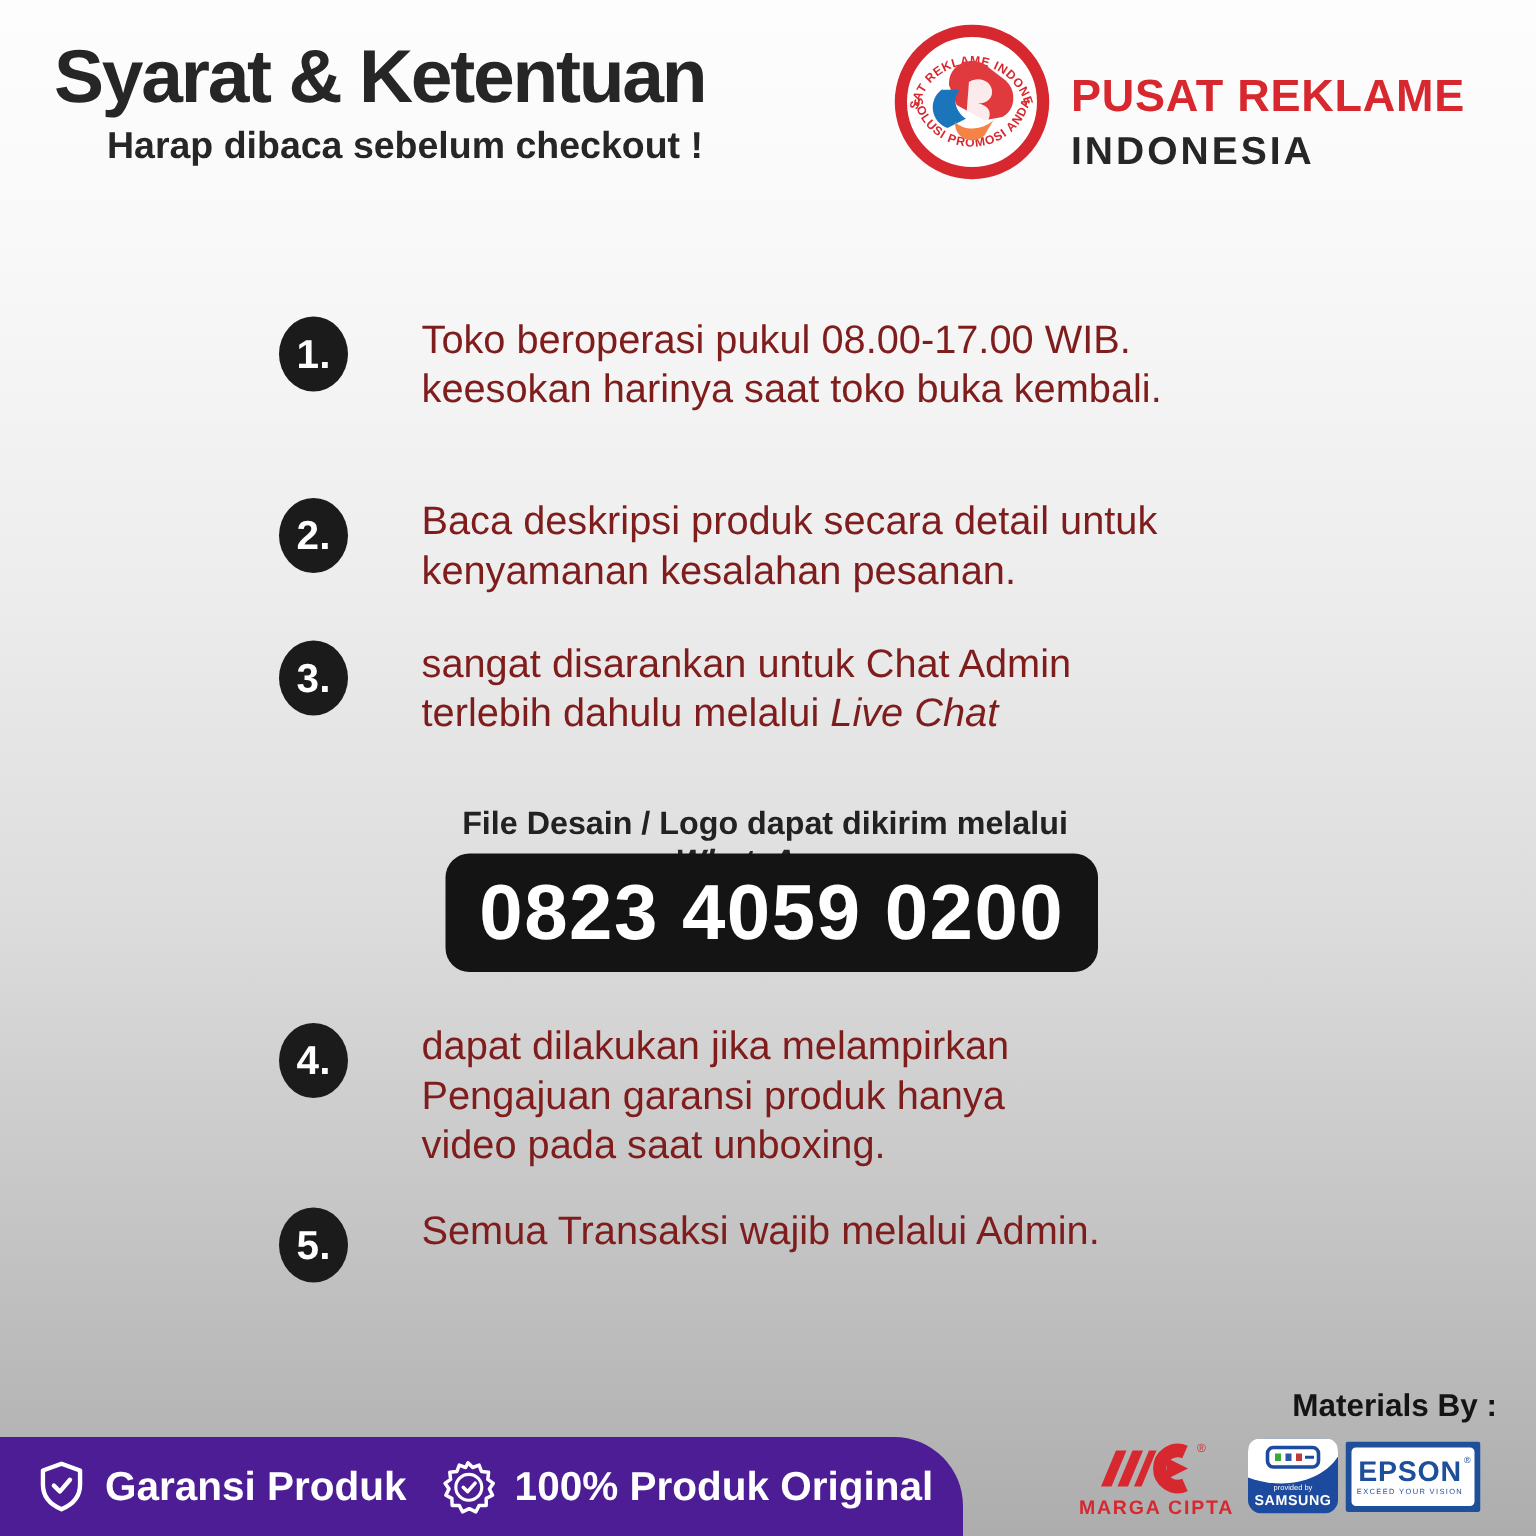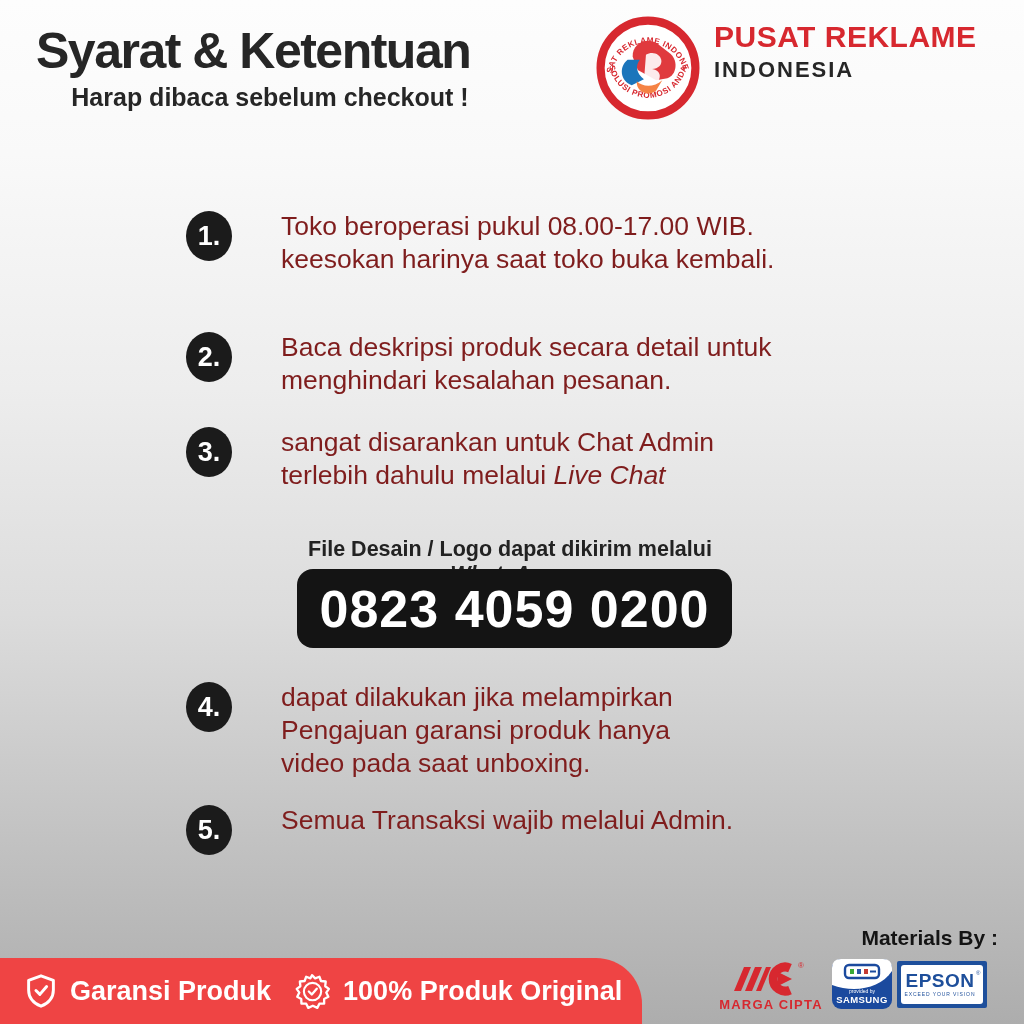--- a/index.html
+++ b/index.html
@@ -11,23 +11,23 @@
     overflow: hidden;
     color: #2d2d2d;
   }
   
   .header { position: absolute; left: 36px; top: 22px; width: 468px; }
   .title { font-size: 50px; font-weight: 800; letter-spacing: -1.5px; color: #262626; white-space: nowrap; }
   .subtitle { margin-top: 3px; font-size: 25px; font-weight: 700; color: #262626; text-align: center; }
 
   
   .brand-badge { position: absolute; left: 596px; top: 16px; width: 104px; height: 104px; }
-  .brand-text { position: absolute; left: 714px; top: 20px; }
+  .brand-text { position: absolute; left: 714px; top: 48px; }
   .brand-line1 { font-size: 30px; font-weight: 800; color: #d7282f; letter-spacing: 0.5px; white-space: nowrap; }
-  .brand-line2 { font-size: 22px; font-weight: 700; color: #262626; letter-spacing: 2px; margin-top: 3px; }
+  .brand-line2 { font-size: 26px; font-weight: 700; color: #262626; letter-spacing: 2px; margin-top: 3px; }
 
   
   .term { position: absolute; left: 186px; }
   .num-badge {
     position: absolute; left: 0; top: 1px; width: 46px; height: 50px;
     background: #1b1b1b; border-radius: 50%;
     color: #ffffff; font-size: 27px; font-weight: 800;
     display: flex; align-items: center; justify-content: center;
   }
   .term-text { margin-left: 95px; font-size: 26.5px; font-weight: 400; line-height: 33px; color: #7f1d1d; width: 660px; }
@@ -44,21 +44,21 @@
   
   .wa-label { position: absolute; left: 255px; top: 537px; width: 510px; text-align: center;
               font-size: 21.5px; font-weight: 700; color: #222222; }
   .wa-box { position: absolute; left: 297px; top: 569px; width: 435px; height: 79px;
             background: #141414; border-radius: 16px;
             display: flex; align-items: center; justify-content: center; }
   .wa-number { color: #ffffff; font-size: 52px; font-weight: 800; letter-spacing: 1px; white-space: nowrap; }
 
   
   .footer-bar { position: absolute; left: 0; top: 958px; width: 642px; height: 66px;
-                background: #ef4444; border-top-right-radius: 46px;
+                background: #4c1d95; border-top-right-radius: 46px;
                 display: flex; align-items: center; padding-left: 24px; }
   .footer-bar .label { color: #ffffff; font-size: 27px; font-weight: 700; white-space: nowrap; }
   .f-icon { flex: 0 0 auto; }
   .footer-bar .label.first { margin-left: 12px; }
   .footer-bar .f-icon.second { margin-left: 22px; }
   .footer-bar .label.secondl { margin-left: 12px; }
 
   
   .materials-label { position: absolute; right: 26px; top: 926px; font-size: 21px; font-weight: 700; color: #141414; }
   .logo-marga { position: absolute; left: 718px; top: 958px; }
@@ -103,21 +103,21 @@
   <div class="term-text">
     <span>Toko beroperasi pukul 08.00-17.00 WIB.</span>
     <span>keesokan harinya saat toko buka kembali.</span>
   </div>
 </div>
 
 <div class="term" id="term-2">
   <div class="num-badge">2.</div>
   <div class="term-text">
     <span>Baca deskripsi produk secara detail untuk</span>
-    <span>menghindari kesalahan pesanan.</span>
+    <span>kenyamanan kesalahan pesanan.</span>
   </div>
 </div>
 
 <div class="term" id="term-3">
   <div class="num-badge">3.</div>
   <div class="term-text">
     <span>sangat disarankan untuk Chat Admin</span>
     <span><span class="inline">terlebih dahulu melalui </span><span class="inline italic">Live Chat</span></span>
   </div>
 </div>

